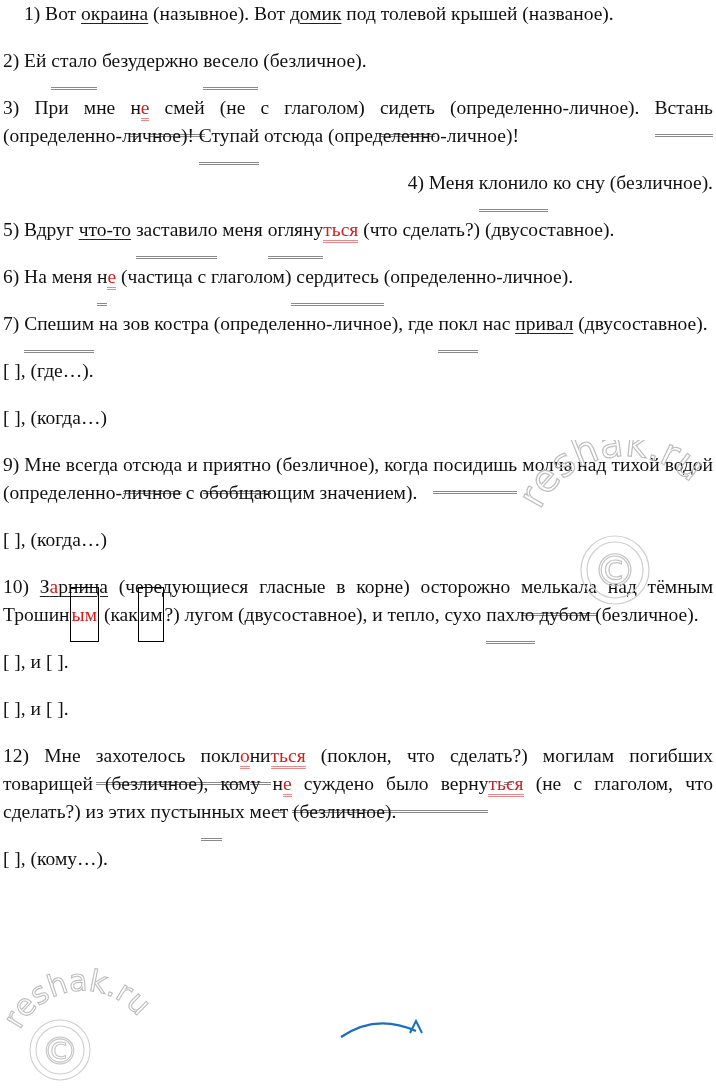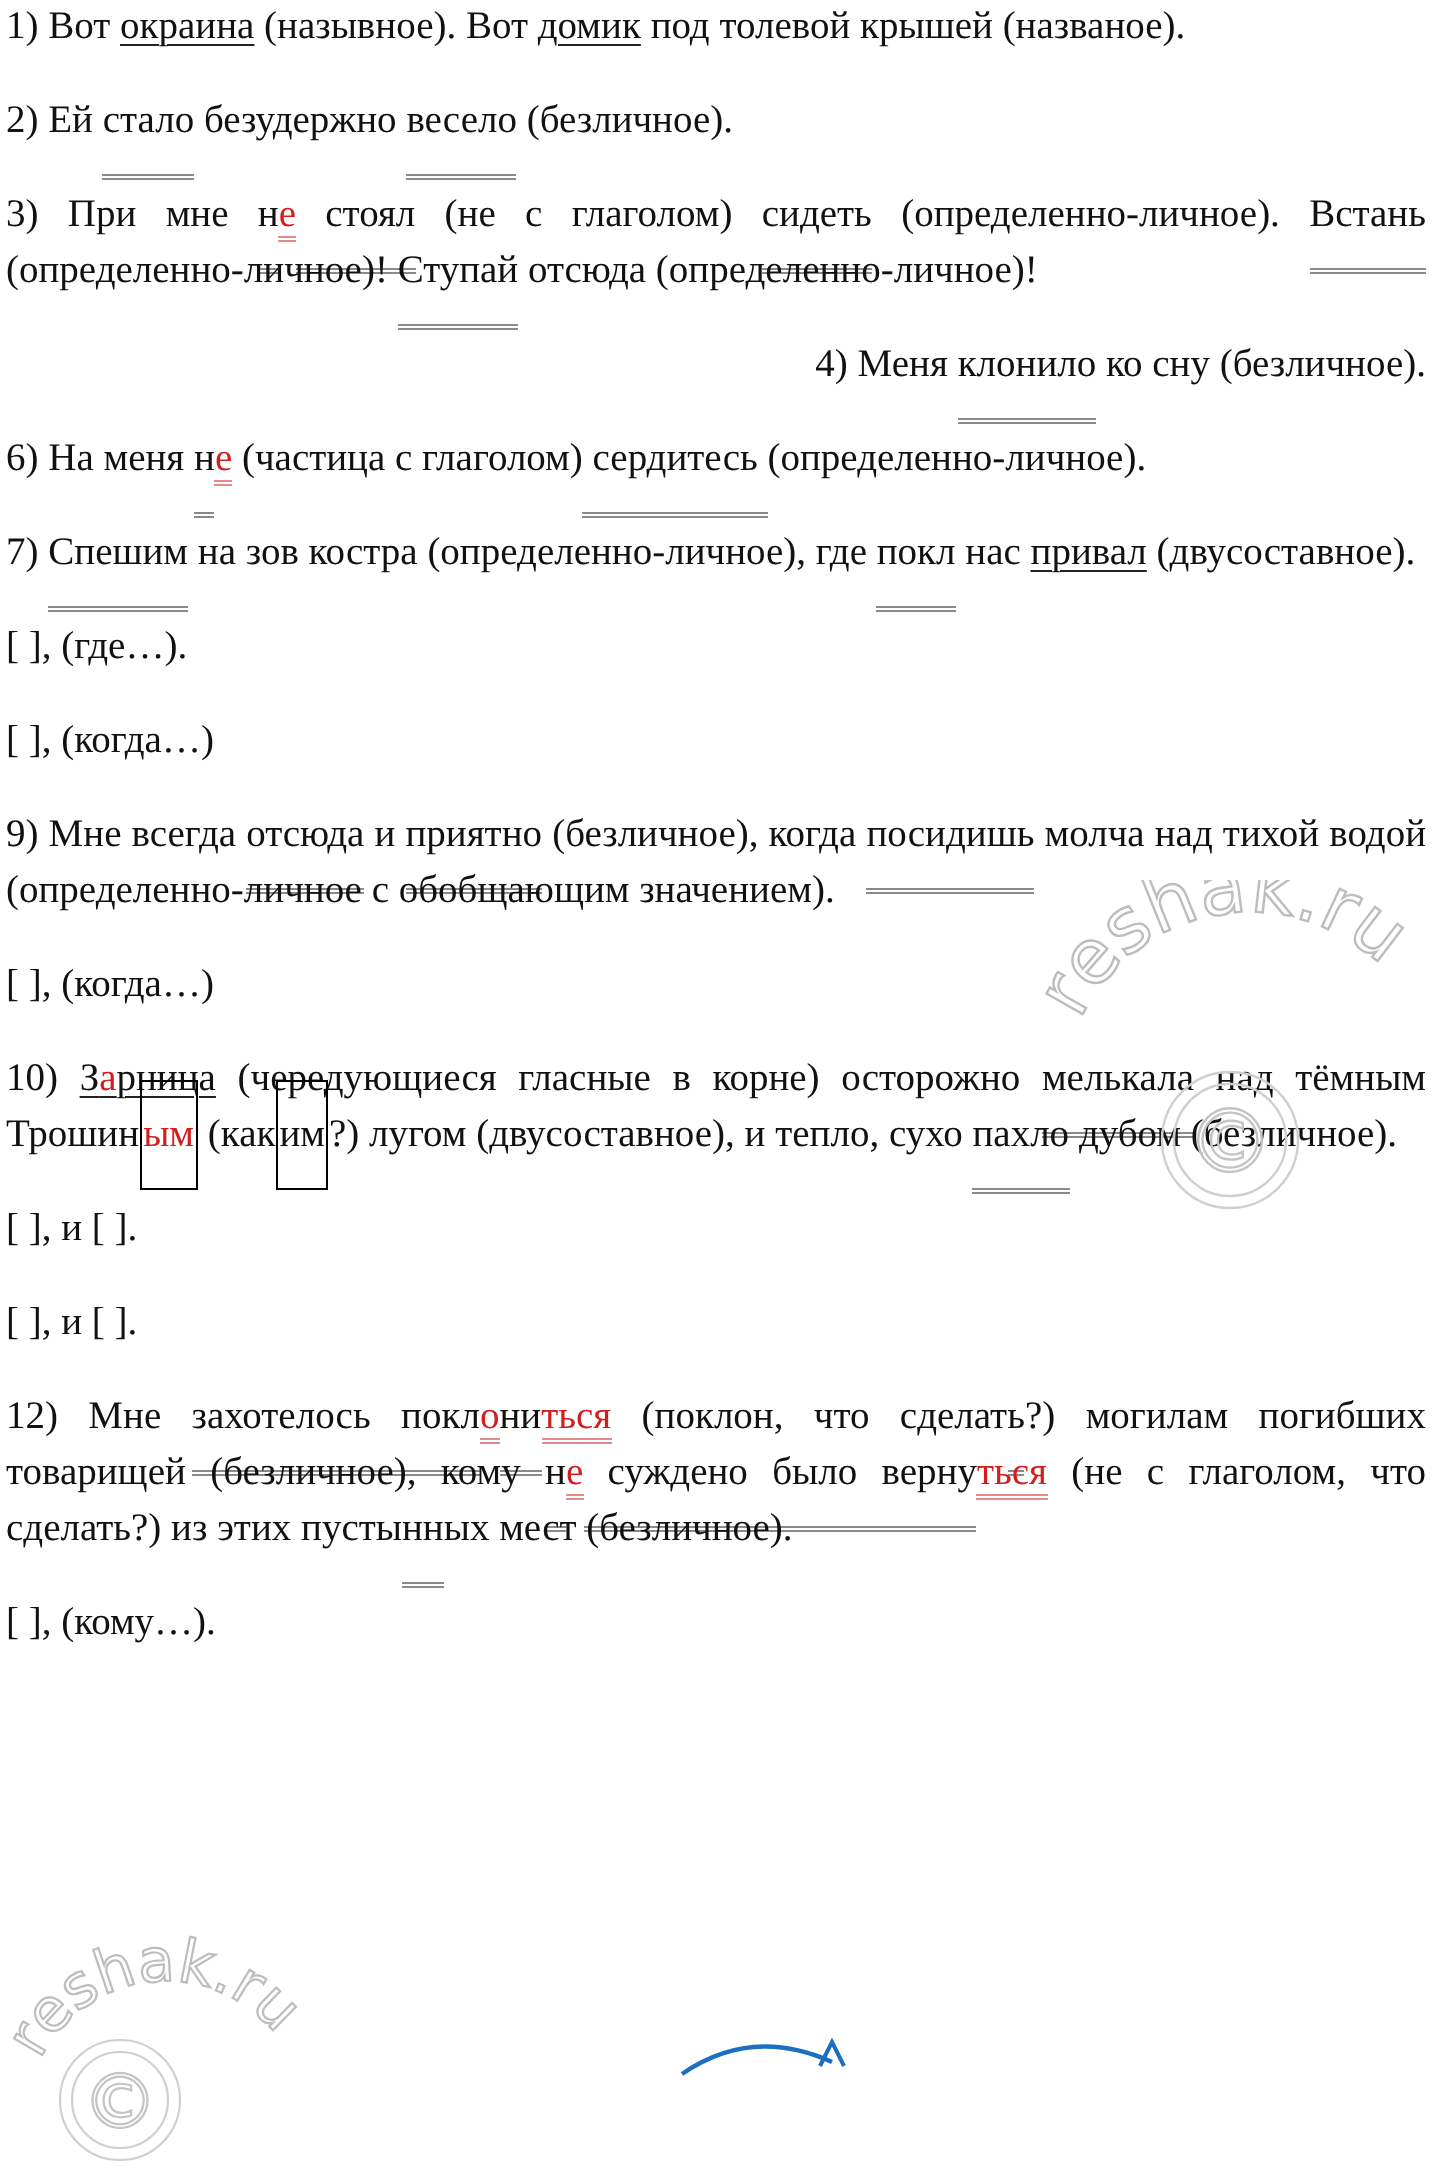--- a/index.html
+++ b/index.html
@@ -18,24 +18,25 @@
   .redu { color: #d41e1e; border-bottom: 3px double #e58a8a; }
   .box { border: 1px solid #000000; padding: 16px 1px; }
   .wm { position: absolute; pointer-events: none; }
   .wm text { font-family: "DejaVu Sans", sans-serif; }
   .arc { position: absolute; pointer-events: none; }
 </style>
 </head>
 <body>
 
 <div class="doc" id="doc">
-    <p class="p" style="text-align: left;">1) Вот <span class="u1">окраина</span> (назывное). Вот <span class="u1">домик</span> под толевой крышей (названое).</p>
+    <p class="p" style="text-align: left; margin-left: 21px;">1) Вот <span class="u1">окраина</span> (назывное). Вот <span class="u1">домик</span> под толевой крышей (названое).</p>
     <p class="p" style="text-align: left;">2) Ей <span class="u2">стало</span> безудержно <span class="u2">весело</span> (безличное).</p>
-    <p class="p">3) При мне <span class="u2">н</span><span class="redu">е</span><span class="u2"> стоял</span> (не с глаголом) <span class="u2">сидеть</span> (определенно-личное). <span class="u2">Встань</span> (определенно-личное)! <span class="u2">Ступай</span> отсюда (определенно-личное)!</p>
+    <p class="p">3) При мне <span class="u2">н</span><span class="redu">е</span><span class="u2"> смей</span> (не с глаголом) <span class="u2">сидеть</span> (определенно-личное). <span class="u2">Встань</span> (определенно-личное)! <span class="u2">Ступай</span> отсюда (определенно-личное)!</p>
     <p class="p" style="text-align: right;">4) Меня <span class="u2">клонило</span> ко сну (безличное).</p>
+    <p class="p">5) Вдруг <span class="u1">что-то</span> <span class="u2">заставило</span> меня <span class="u2">огляну</span><span class="redu">ться</span> (что сделать?) (двусоставное).</p>
     <p class="p" style="text-align: left;">6) На меня <span class="u2">н</span><span class="redu">е</span> (частица с глаголом)<span class="u2"> сердитесь </span>(определенно-личное).</p>
     <p class="p">7) <span class="u2">Спешим</span> на зов костра (определенно-личное), где <span class="u2">покл</span> нас <span class="u1">привал</span> (двусоставное).</p>
     <p class="p" style="text-align: left;">[  ], (где…).</p>
     <p class="p" style="text-align: left;">[   ], (когда…)</p>
     <p class="p">9) Мне всегда <span class="u2">отсюда</span> и <span class="u2">приятно</span> (безличное), когда <span class="u2">посидишь</span> молча над тихой водой (определенно-личное с обобщающим значением).</p>
     <p class="p" style="text-align: left;">[  ], (когда…)</p>
     <p class="p">10) <span class="u1">З</span><span class="red u1">а</span><span class="u1">рница</span> (чередующиеся гласные в корне) осторожно <span class="u2">мелькала</span> над тёмным Трошин<span class="box red">ым</span> (как<span class="box">им</span>?) лугом (двусоставное), и тепло, сухо <span class="u2">пахло</span> дубом (безличное).</p>
     <p class="p" style="text-align: left;">[  ], и [  ].</p>
     <p class="p" style="text-align: left;">[  ], и [  ].</p>
     <p class="p">12) Мне <span class="u2">захотелось покл</span><span class="redu">о</span><span class="u2">ни</span><span class="redu">ться</span> (поклон, что сделат<span class="u2">ь</span>?) могилам погибших товарищей (безличное), кому <span class="u2">н</span><span class="redu">е</span><span class="u2"> суждено было верну</span><span class="redu">ться</span> (не с глаголом, что сделать?) из этих пусты<span class="u2">нн</span>ых мест (безличное).</p>

